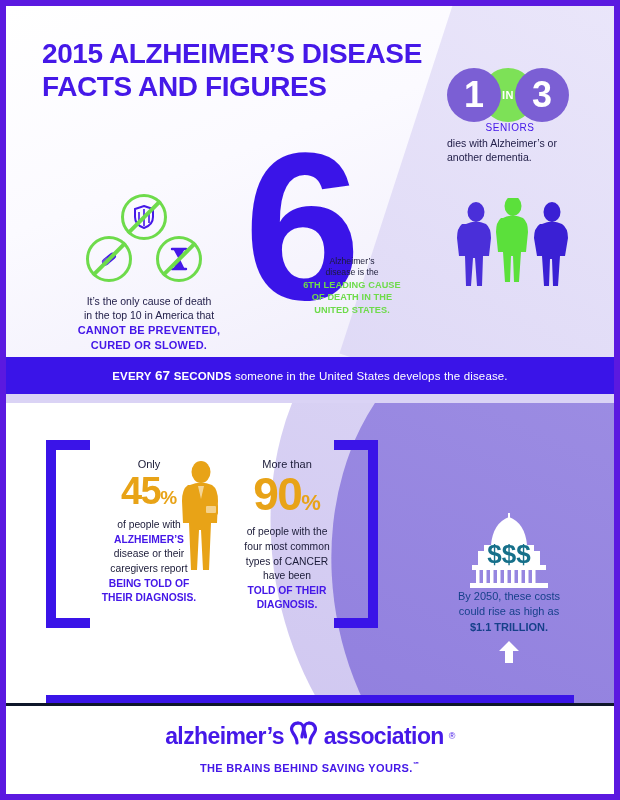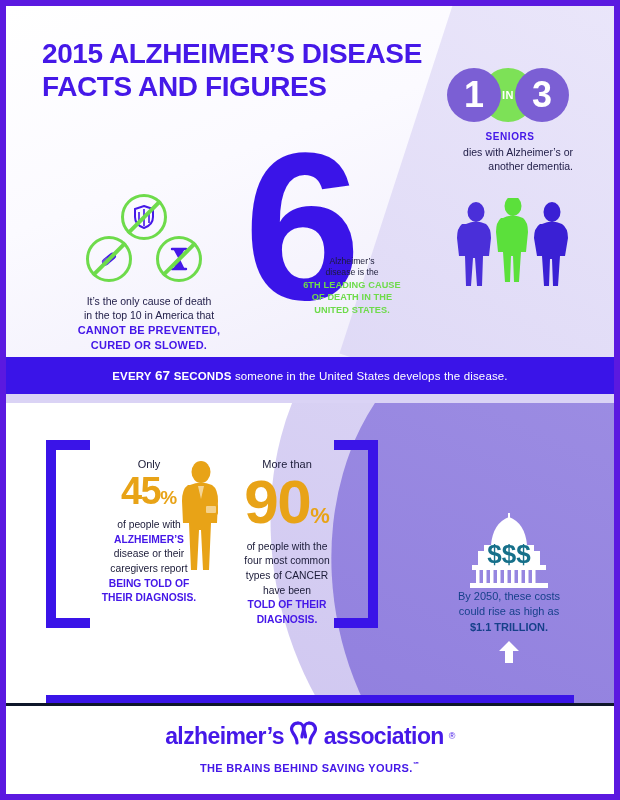--- a/index.html
+++ b/index.html
@@ -25,23 +25,23 @@
   
   .oneinthree{position:absolute;left:441px;top:62px;width:126px;z-index:5;}
   .circ-row{position:relative;height:54px;}
   .circ{position:absolute;top:0;width:54px;height:54px;border-radius:50%;
         display:flex;align-items:center;justify-content:center;
         color:#ffffff;font-weight:bold;}
   .c1{left:0;background:#7B5FD4;font-size:36px;z-index:3;}
   .c2{left:34px;background:#7DE157;font-size:11px;letter-spacing:.5px;
       z-index:2;mix-blend-mode:multiply;}
   .c3{left:68px;background:#7B5FD4;font-size:36px;z-index:3;}
-  .seniors{margin-top:9px;text-align:center;color:#4518E8;font-weight:bold;
+  .seniors{text-align:center;color:#4518E8;font-weight:normal;
            font-size:10px;letter-spacing:.6px;}
-  .seniors-sub{margin-top:3px;text-align:right;color:#23204a;font-size:10.5px;
+  .seniors-sub{margin-top:3px;text-align:left;color:#23204a;font-size:10.5px;
                line-height:1.35;}
 
   
   .icons-block{position:absolute;left:58px;top:188px;width:170px;z-index:5;}
   .icons-art{position:relative;height:92px;}
   .circ-ic{position:absolute;width:46px;height:46px;border-radius:50%;
            border:3.5px solid #6EDB4B;box-sizing:border-box;
            display:flex;align-items:center;justify-content:center;}
   .ic-shield{left:57px;top:0;}
   .ic-pill{left:22px;top:42px;}
@@ -93,21 +93,21 @@
        box-sizing:border-box;z-index:3;}
   .brk-l{left:40px;top:37px;border-right:none;}
   .brk-r{left:328px;top:37px;border-left:none;}
 
   
   .stat{position:absolute;top:55px;width:142px;text-align:center;z-index:4;}
   .stat-l{left:72px;}
   .stat-r{left:210px;text-align:center;}
   .stat-pre{font-size:11px;color:#1b1b38;}
   .stat-num{margin-top:4px;color:#E8A317;font-weight:bold;line-height:.9;}
-  .stat-num .n{font-size:62px;letter-spacing:-1.5px;}
+  .stat-num .n{font-size:46px;letter-spacing:-1.5px;}
   .stat-num .p{font-size:22px;}
   .stat-l .stat-num .n{font-size:38px;}
   .stat-l .stat-num .p{font-size:19px;}
   .stat-body{margin-top:10px;font-size:10.3px;line-height:1.42;color:#1b1b38;}
   .stat-body b{color:#4518E8;}
 
   .doctor{position:absolute;left:168px;top:57px;width:56px;height:112px;z-index:5;}
 
   
   .money{position:absolute;left:410px;top:108px;width:186px;text-align:center;z-index:6;}

